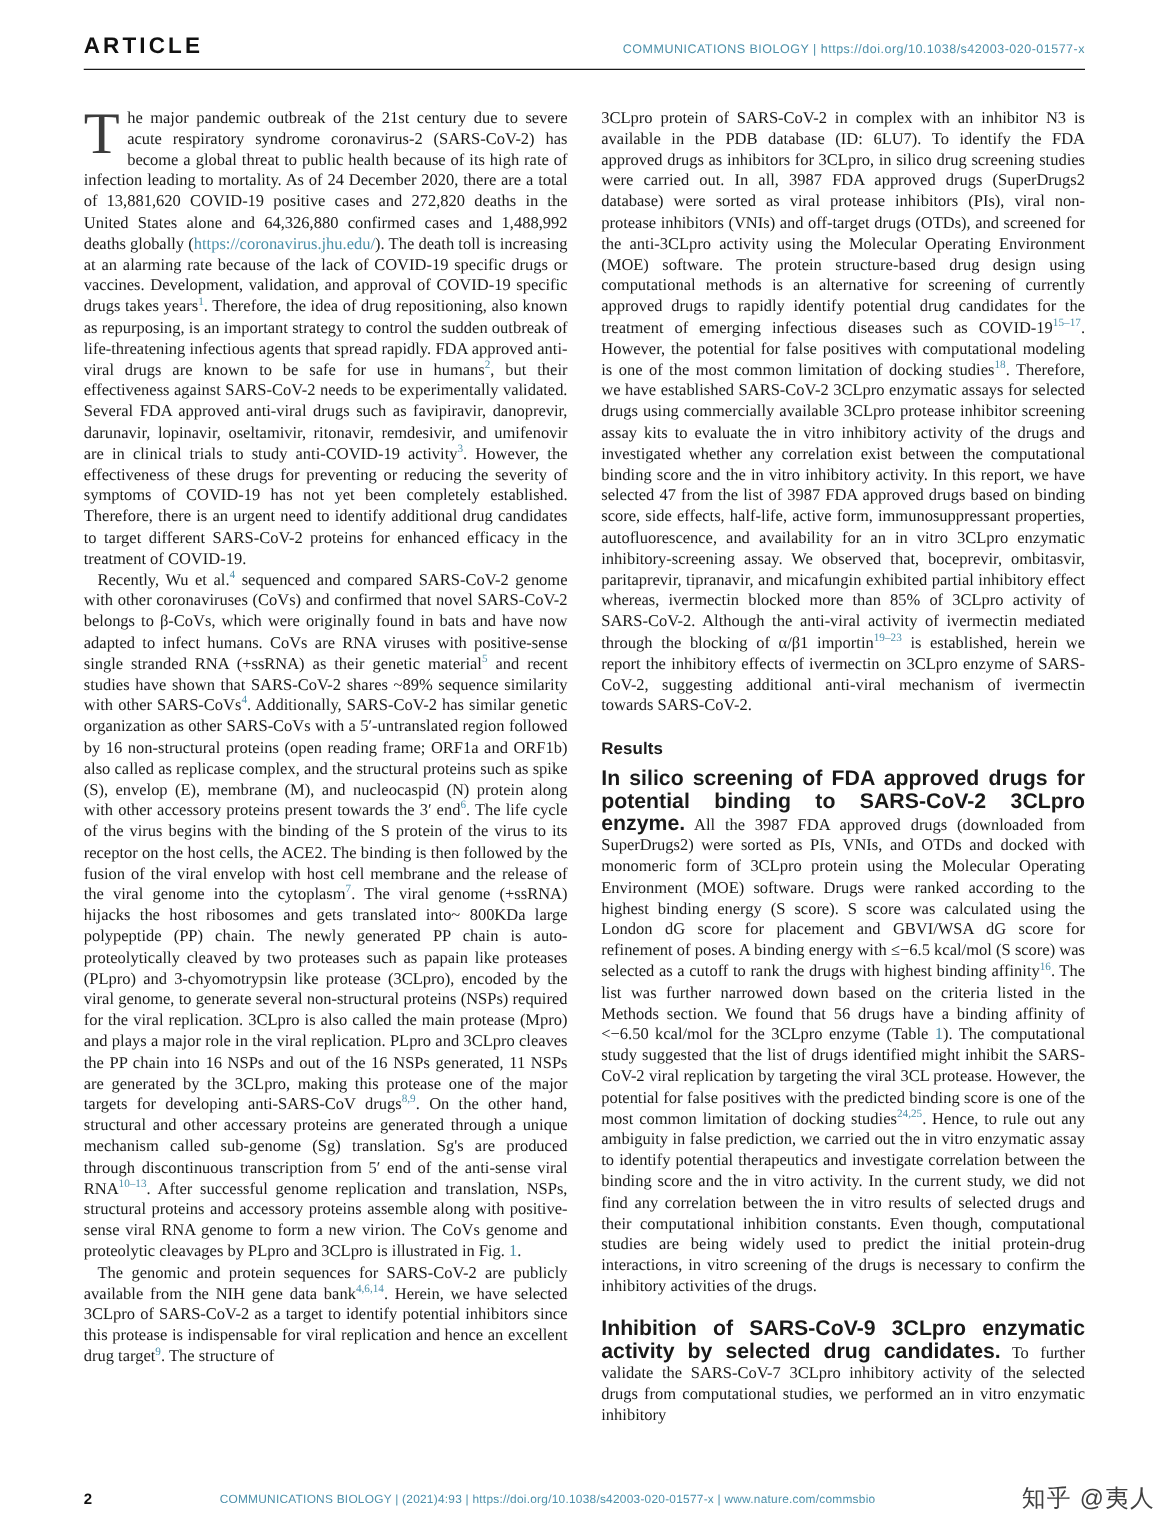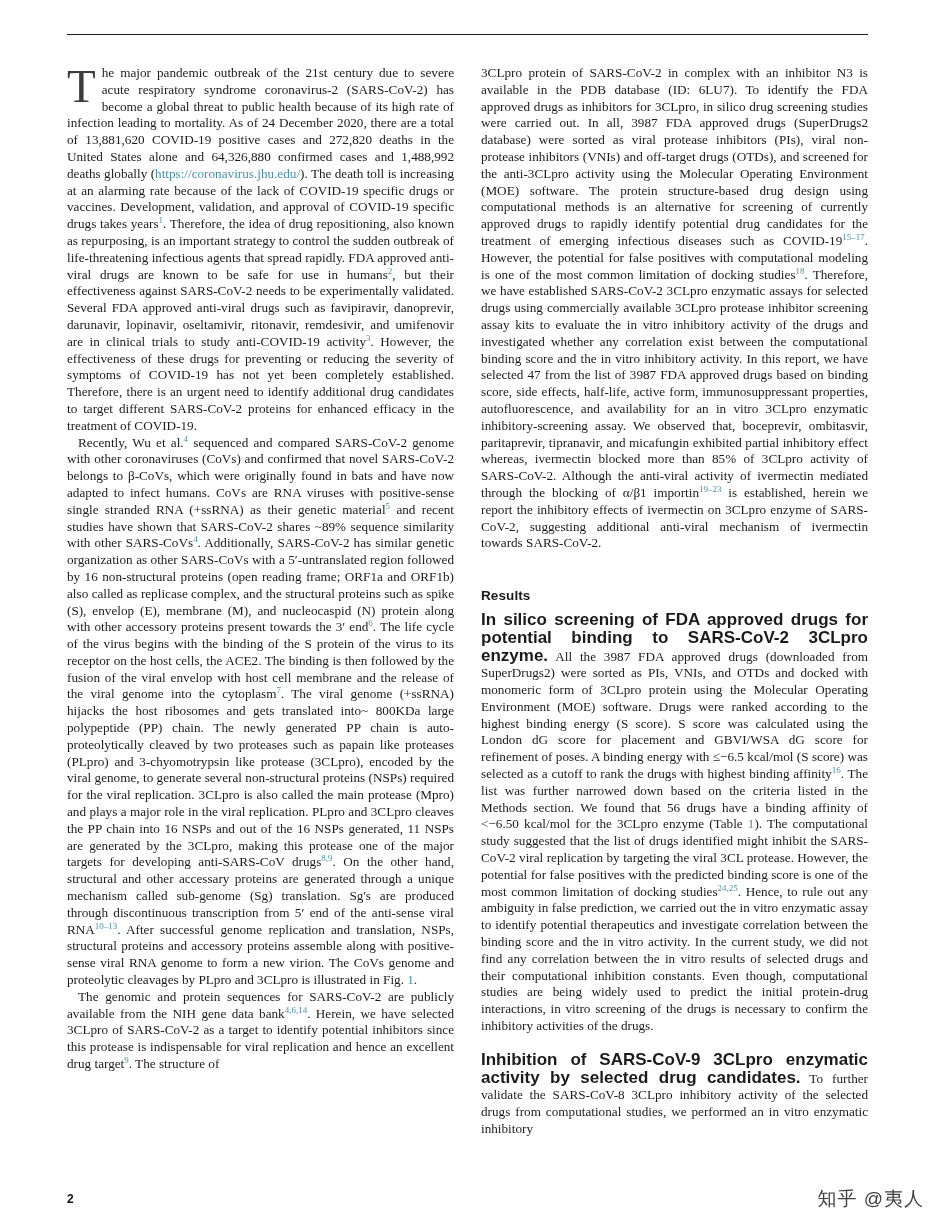--- a/index.html
+++ b/index.html
@@ -35,21 +35,21 @@
   }
   .para{margin:0;}
   .para.indent{text-indent:11px;}
   .para.dropcap::first-letter{
     float:left;font-size:47px;line-height:37px;
     padding:3px 6px 0 0;color:#3c3c3c;
   }
   .para.heading{
     font-family:"Liberation Sans", sans-serif;
     font-weight:700;font-size:13.5px;
-    margin:36px 0 7px;text-align:left;letter-spacing:0.1px;
+    margin:18px 0 7px;text-align:left;letter-spacing:0.1px;
   }
   .para.subsection{margin-top:17px;}
   sup.ref{
     color:var(--accent);
     font-size:68%;line-height:0;
   }
   a.link{color:var(--accent);text-decoration:none;cursor:pointer;}
   strong.runin{
     font-family:"Liberation Sans", sans-serif;
     font-size:17px;font-weight:700;
@@ -68,32 +68,37 @@
   .watermark{
     position:absolute;right:8px;bottom:8px;
     font-family:"Liberation Sans", sans-serif;
     font-size:19px;color:#404040;letter-spacing:1px;
   }
 </style>
 </head>
 <body>
 
 <div class="page">
+  <header class="page-header">
+    <div class="article-label">ARTICLE</div>
+    <div class="journal-ref">COMMUNICATIONS BIOLOGY | https://doi.org/10.1038/s42003-020-01577-x</div>
+  </header>
   <div class="header-rule"></div>
   <main class="columns">
     <section class="col">
         <p class="para dropcap"><span>The major pandemic outbreak of the 21st century due to severe acute respiratory syndrome coronavirus-2 (SARS-CoV-2) has become a global threat to public health because of its high rate of infection leading to mortality. As of 24 December 2020, there are a total of 13,881,620 COVID-19 positive cases and 272,820 deaths in the United States alone and 64,326,880 confirmed cases and 1,488,992 deaths globally (</span><a class="link">https://coronavirus.jhu.edu/</a><span>). The death toll is increasing at an alarming rate because of the lack of COVID-19 specific drugs or vaccines. Development, validation, and approval of COVID-19 specific drugs takes years</span><sup class="ref">1</sup><span>. Therefore, the idea of drug repositioning, also known as repurposing, is an important strategy to control the sudden outbreak of life-threatening infectious agents that spread rapidly. FDA approved anti-viral drugs are known to be safe for use in humans</span><sup class="ref">2</sup><span>, but their effectiveness against SARS-CoV-2 needs to be experimentally validated. Several FDA approved anti-viral drugs such as favipiravir, danoprevir, darunavir, lopinavir, oseltamivir, ritonavir, remdesivir, and umifenovir are in clinical trials to study anti-COVID-19 activity</span><sup class="ref">3</sup><span>. However, the effectiveness of these drugs for preventing or reducing the severity of symptoms of COVID-19 has not yet been completely established. Therefore, there is an urgent need to identify additional drug candidates to target different SARS-CoV-2 proteins for enhanced efficacy in the treatment of COVID-19.</span></p>
         <p class="para indent"><span>Recently, Wu et al.</span><sup class="ref">4</sup><span> sequenced and compared SARS-CoV-2 genome with other coronaviruses (CoVs) and confirmed that novel SARS-CoV-2 belongs to β-CoVs, which were originally found in bats and have now adapted to infect humans. CoVs are RNA viruses with positive-sense single stranded RNA (+ssRNA) as their genetic material</span><sup class="ref">5</sup><span> and recent studies have shown that SARS-CoV-2 shares ~89% sequence similarity with other SARS-CoVs</span><sup class="ref">4</sup><span>. Additionally, SARS-CoV-2 has similar genetic organization as other SARS-CoVs with a 5′-untranslated region followed by 16 non-structural proteins (open reading frame; ORF1a and ORF1b) also called as replicase complex, and the structural proteins such as spike (S), envelop (E), membrane (M), and nucleocaspid (N) protein along with other accessory proteins present towards the 3′ end</span><sup class="ref">6</sup><span>. The life cycle of the virus begins with the binding of the S protein of the virus to its receptor on the host cells, the ACE2. The binding is then followed by the fusion of the viral envelop with host cell membrane and the release of the viral genome into the cytoplasm</span><sup class="ref">7</sup><span>. The viral genome (+ssRNA) hijacks the host ribosomes and gets translated into~ 800KDa large polypeptide (PP) chain. The newly generated PP chain is auto-proteolytically cleaved by two proteases such as papain like proteases (PLpro) and 3-chyomotrypsin like protease (3CLpro), encoded by the viral genome, to generate several non-structural proteins (NSPs) required for the viral replication. 3CLpro is also called the main protease (Mpro) and plays a major role in the viral replication. PLpro and 3CLpro cleaves the PP chain into 16 NSPs and out of the 16 NSPs generated, 11 NSPs are generated by the 3CLpro, making this protease one of the major targets for developing anti-SARS-CoV drugs</span><sup class="ref">8,9</sup><span>. On the other hand, structural and other accessary proteins are generated through a unique mechanism called sub-genome (Sg) translation. Sg's are produced through discontinuous transcription from 5′ end of the anti-sense viral RNA</span><sup class="ref">10–13</sup><span>. After successful genome replication and translation, NSPs, structural proteins and accessory proteins assemble along with positive-sense viral RNA genome to form a new virion. The CoVs genome and proteolytic cleavages by PLpro and 3CLpro is illustrated in Fig. </span><a class="link">1</a><span>.</span></p>
         <p class="para indent"><span>The genomic and protein sequences for SARS-CoV-2 are publicly available from the NIH gene data bank</span><sup class="ref">4,6,14</sup><span>. Herein, we have selected 3CLpro of SARS-CoV-2 as a target to identify potential inhibitors since this protease is indispensable for viral replication and hence an excellent drug target</span><sup class="ref">9</sup><span>. The structure of</span></p>
       </section>
     <section class="col">
         <p class="para flush"><span>3CLpro protein of SARS-CoV-2 in complex with an inhibitor N3 is available in the PDB database (ID: 6LU7). To identify the FDA approved drugs as inhibitors for 3CLpro, in silico drug screening studies were carried out. In all, 3987 FDA approved drugs (SuperDrugs2 database) were sorted as viral protease inhibitors (PIs), viral non-protease inhibitors (VNIs) and off-target drugs (OTDs), and screened for the anti-3CLpro activity using the Molecular Operating Environment (MOE) software. The protein structure-based drug design using computational methods is an alternative for screening of currently approved drugs to rapidly identify potential drug candidates for the treatment of emerging infectious diseases such as COVID-19</span><sup class="ref">15–17</sup><span>. However, the potential for false positives with computational modeling is one of the most common limitation of docking studies</span><sup class="ref">18</sup><span>. Therefore, we have established SARS-CoV-2 3CLpro enzymatic assays for selected drugs using commercially available 3CLpro protease inhibitor screening assay kits to evaluate the in vitro inhibitory activity of the drugs and investigated whether any correlation exist between the computational binding score and the in vitro inhibitory activity. In this report, we have selected 47 from the list of 3987 FDA approved drugs based on binding score, side effects, half-life, active form, immunosuppressant properties, autofluorescence, and availability for an in vitro 3CLpro enzymatic inhibitory-screening assay. We observed that, boceprevir, ombitasvir, paritaprevir, tipranavir, and micafungin exhibited partial inhibitory effect whereas, ivermectin blocked more than 85% of 3CLpro activity of SARS-CoV-2. Although the anti-viral activity of ivermectin mediated through the blocking of α/β1 importin</span><sup class="ref">19–23</sup><span> is established, herein we report the inhibitory effects of ivermectin on 3CLpro enzyme of SARS-CoV-2, suggesting additional anti-viral mechanism of ivermectin towards SARS-CoV-2.</span></p>
         <p class="para heading"><span>Results</span></p>
         <p class="para flush"><strong class="runin">In silico screening of FDA approved drugs for potential binding to SARS-CoV-2 3CLpro enzyme.</strong><span> All the 3987 FDA approved drugs (downloaded from SuperDrugs2) were sorted as PIs, VNIs, and OTDs and docked with monomeric form of 3CLpro protein using the Molecular Operating Environment (MOE) software. Drugs were ranked according to the highest binding energy (S score). S score was calculated using the London dG score for placement and GBVI/WSA dG score for refinement of poses. A binding energy with ≤−6.5 kcal/mol (S score) was selected as a cutoff to rank the drugs with highest binding affinity</span><sup class="ref">16</sup><span>. The list was further narrowed down based on the criteria listed in the Methods section. We found that 56 drugs have a binding affinity of &lt;−6.50 kcal/mol for the 3CLpro enzyme (Table </span><a class="link">1</a><span>). The computational study suggested that the list of drugs identified might inhibit the SARS-CoV-2 viral replication by targeting the viral 3CL protease. However, the potential for false positives with the predicted binding score is one of the most common limitation of docking studies</span><sup class="ref">24,25</sup><span>. Hence, to rule out any ambiguity in false prediction, we carried out the in vitro enzymatic assay to identify potential therapeutics and investigate correlation between the binding score and the in vitro activity. In the current study, we did not find any correlation between the in vitro results of selected drugs and their computational inhibition constants. Even though, computational studies are being widely used to predict the initial protein-drug interactions, in vitro screening of the drugs is necessary to confirm the inhibitory activities of the drugs.</span></p>
-        <p class="para subsection"><strong class="runin">Inhibition of SARS-CoV-9 3CLpro enzymatic activity by selected drug candidates.</strong><span> To further validate the SARS-CoV-8 3CLpro inhibitory activity of the selected drugs from computational studies, we performed an in vitro enzymatic inhibitory</span></p>
+        <p class="para subsection"><strong class="runin">Inhibition of SARS-CoV-9 3CLpro enzymatic activity by selected drug candidates.</strong><span> To further validate the SARS-CoV-7 3CLpro inhibitory activity of the selected drugs from computational studies, we performed an in vitro enzymatic inhibitory</span></p>
       </section>
   </main>
 </div>
 
 <footer class="page-footer">
   <span class="page-num">2</span>
+  <span class="footer-ref">COMMUNICATIONS BIOLOGY | (2021)4:93 | https://doi.org/10.1038/s42003-020-01577-x | www.nature.com/commsbio</span>
   <span class="watermark">知乎 @夷人</span>
 </footer>
 
 </body></html>

